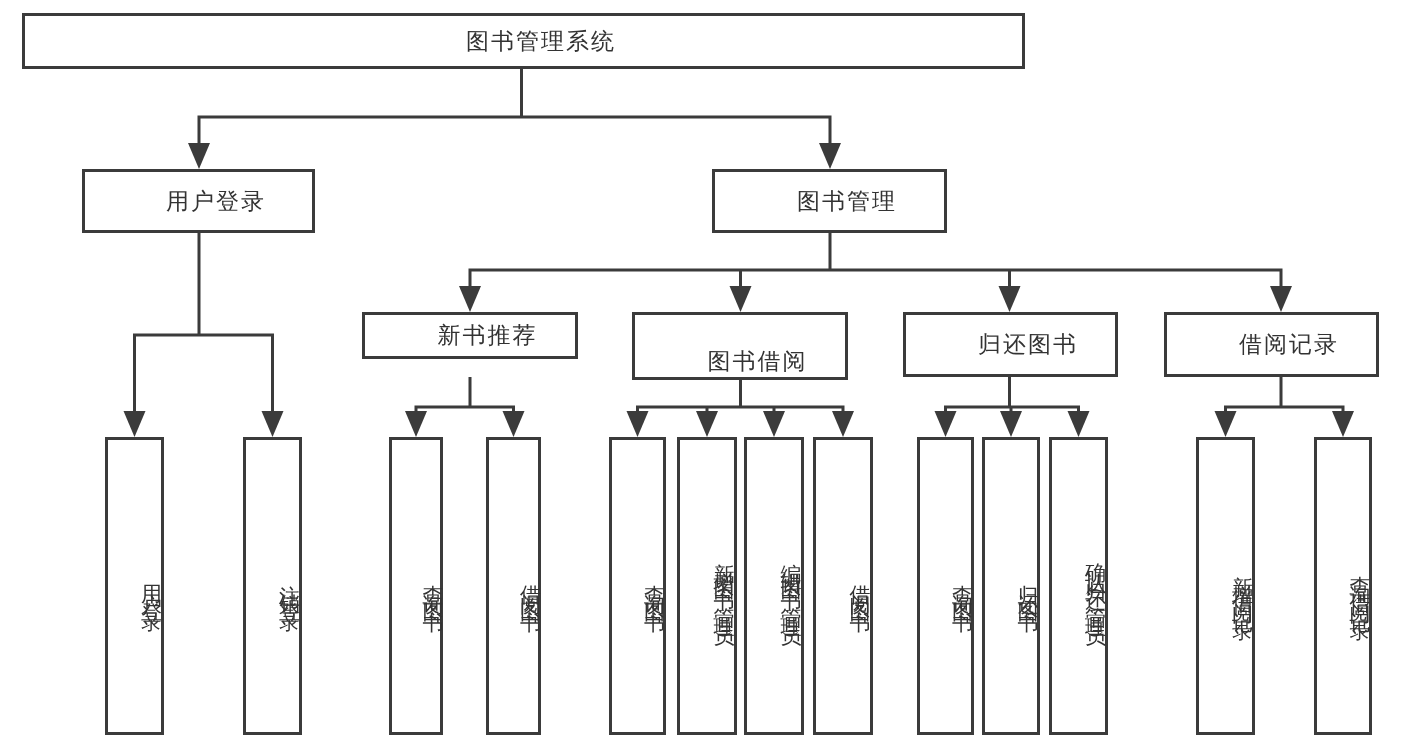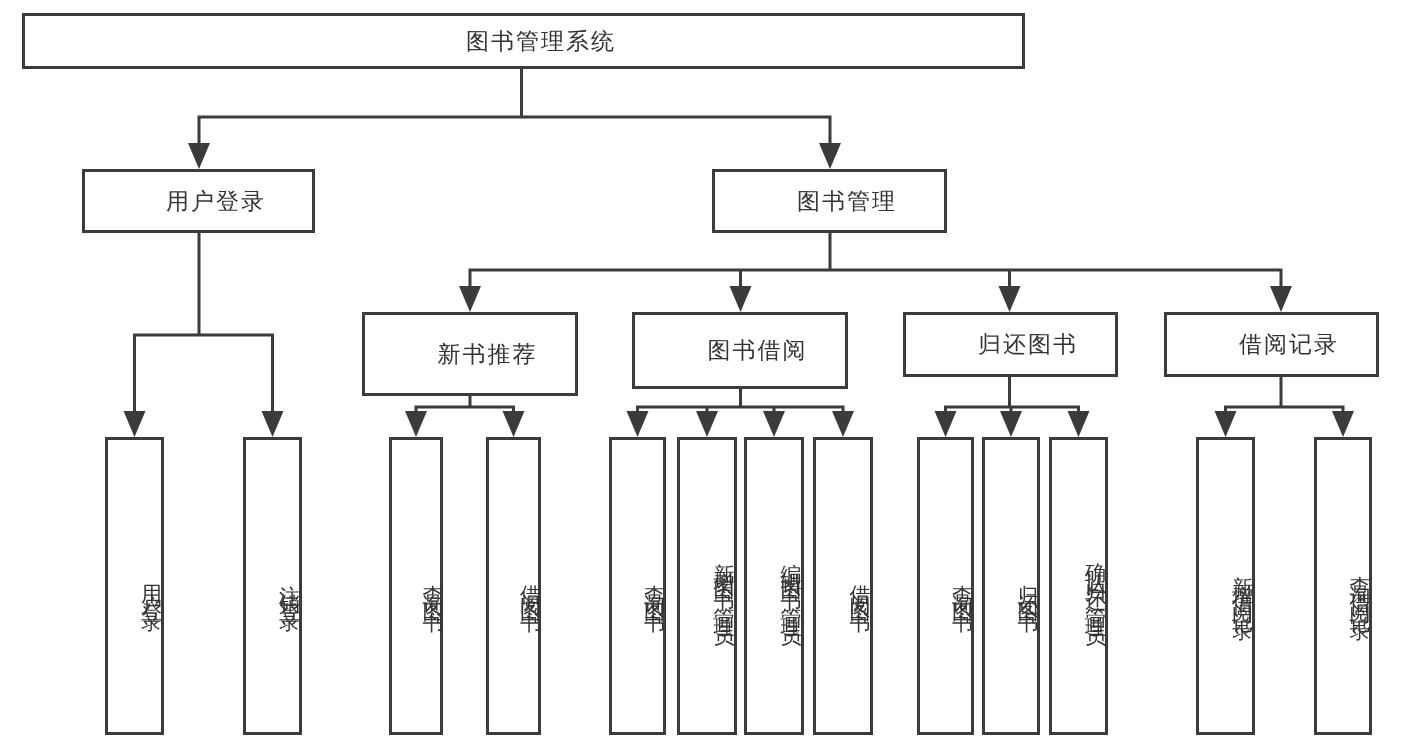--- a/index.html
+++ b/index.html
@@ -102,24 +102,24 @@
     <span class="hlabel">图书管理系统</span>
   </div>
 
   <div class="node" style="left:82px; top:169px; width:233px; height:64px;">
     <span class="hlabel">用户登录</span>
   </div>
   <div class="node" style="left:712px; top:169px; width:235px; height:64px;justify-content:center;">
     <span class="hlabel">图书管理</span>
   </div>
 
-  <div class="node" style="left:362px; top:312px; width:216px; height:84px;font-family:Liberation Mono, monospace;">
+  <div class="node" style="left:362px; top:312px; width:216px; height:47px;font-family:Liberation Mono, monospace;">
     <span class="hlabel">新书推荐</span>
   </div>
-  <div class="node" style="left:632px; top:312px; width:216px; height:77px;">
+  <div class="node" style="left:632px; top:312px; width:216px; height:68px;align-items:flex-end;">
     <span class="hlabel">图书借阅</span>
   </div>
   <div class="node" style="left:903px; top:312px; width:215px; height:65px;">
     <span class="hlabel">归还图书</span>
   </div>
   <div class="node" style="left:1164px; top:312px; width:215px; height:65px;">
     <span class="hlabel">借阅记录</span>
   </div>
 
   <div class="node vnode" style="left:105px; width:59px;">

